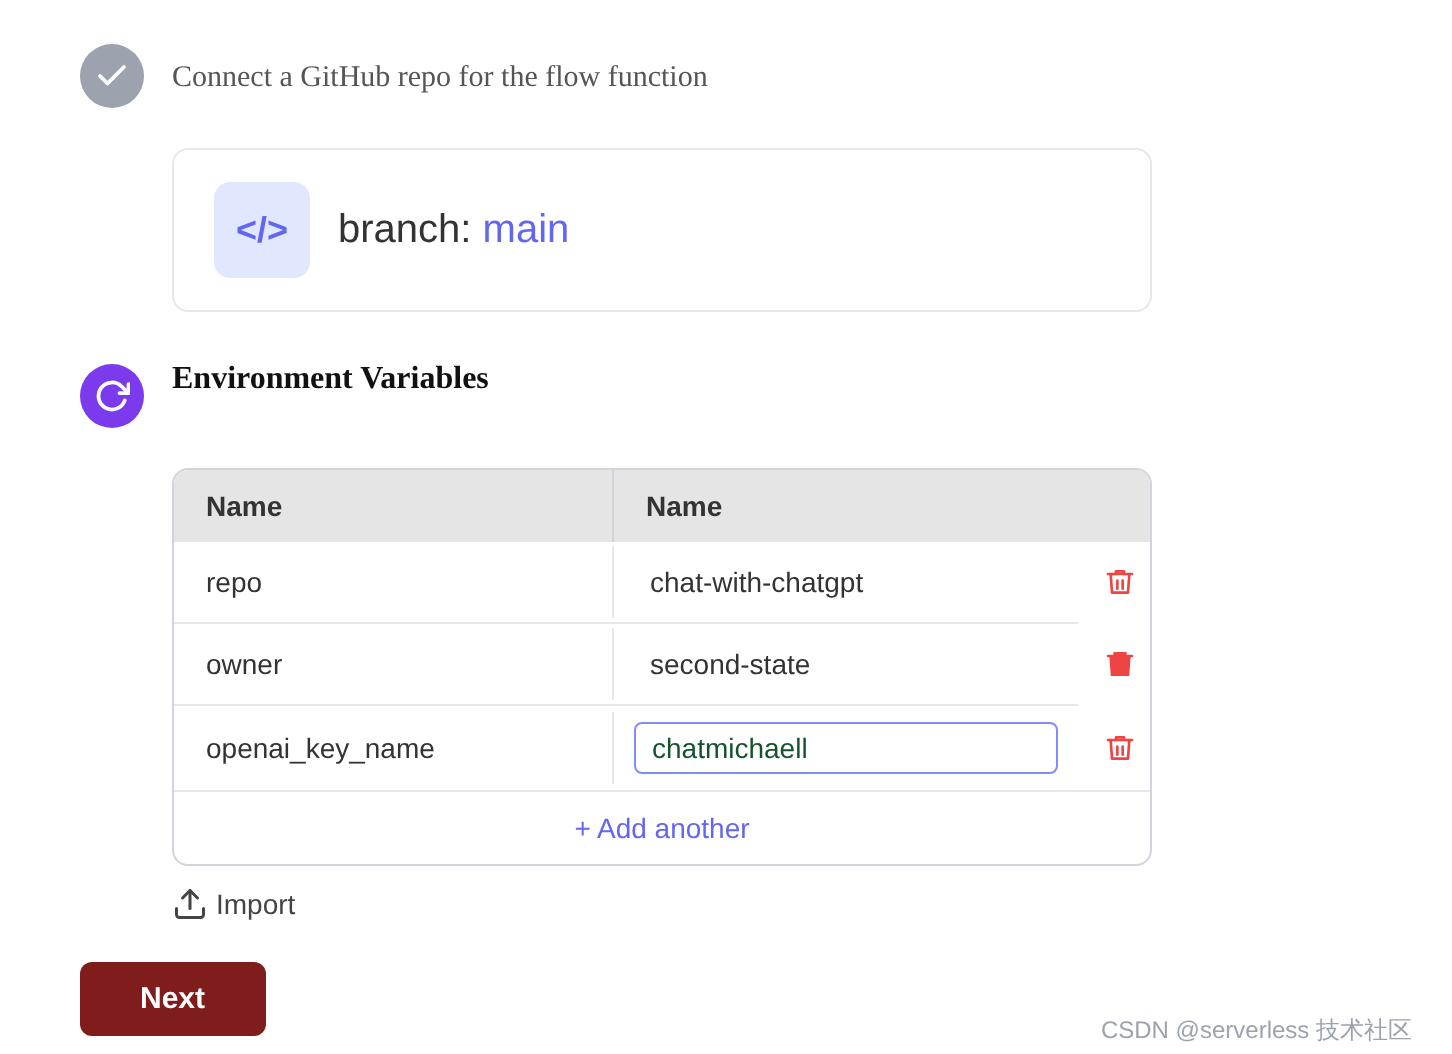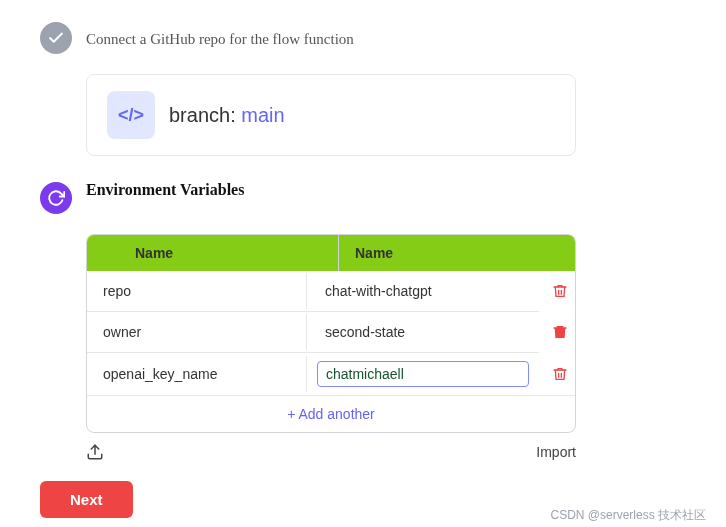--- a/index.html
+++ b/index.html
@@ -113,22 +113,21 @@
     .env-table {
       border: 1px solid #d1d5db;
       border-radius: 8px;
       overflow: hidden;
       max-width: 490px;
     }
 
     .table-header {
       display: grid;
       grid-template-columns: 220px 1fr;
-      background: #84cc16;
-      padding-left: 32px;
+      background: #e5e5e5;
     }
 
     .table-header .col-name,
     .table-header .col-value {
       padding: 10px 16px;
       font-weight: 600;
       font-size: 14px;
       color: #333;
     }
 
@@ -217,30 +216,30 @@
       font-weight: 400;
     }
 
     .import-section {
       max-width: 490px;
       margin-left: 0;
       text-align: center;
       margin-top: 10px;
       display: flex;
       align-items: center;
-      justify-content: space-between;
-      gap: 20px;
+      justify-content: flex-start;
+      gap: 4px;
       color: #444;
       cursor: pointer;
       font-size: 14px;
     }
 
     
     .next-btn {
-      background: #ef4444;
+      background: #7f1d1d;
       color: #fff;
       border: none;
       border-radius: 6px;
       padding: 10px 30px;
       font-size: 15px;
       font-weight: 600;
       cursor: pointer;
       margin-top: 20px;
     }
 

